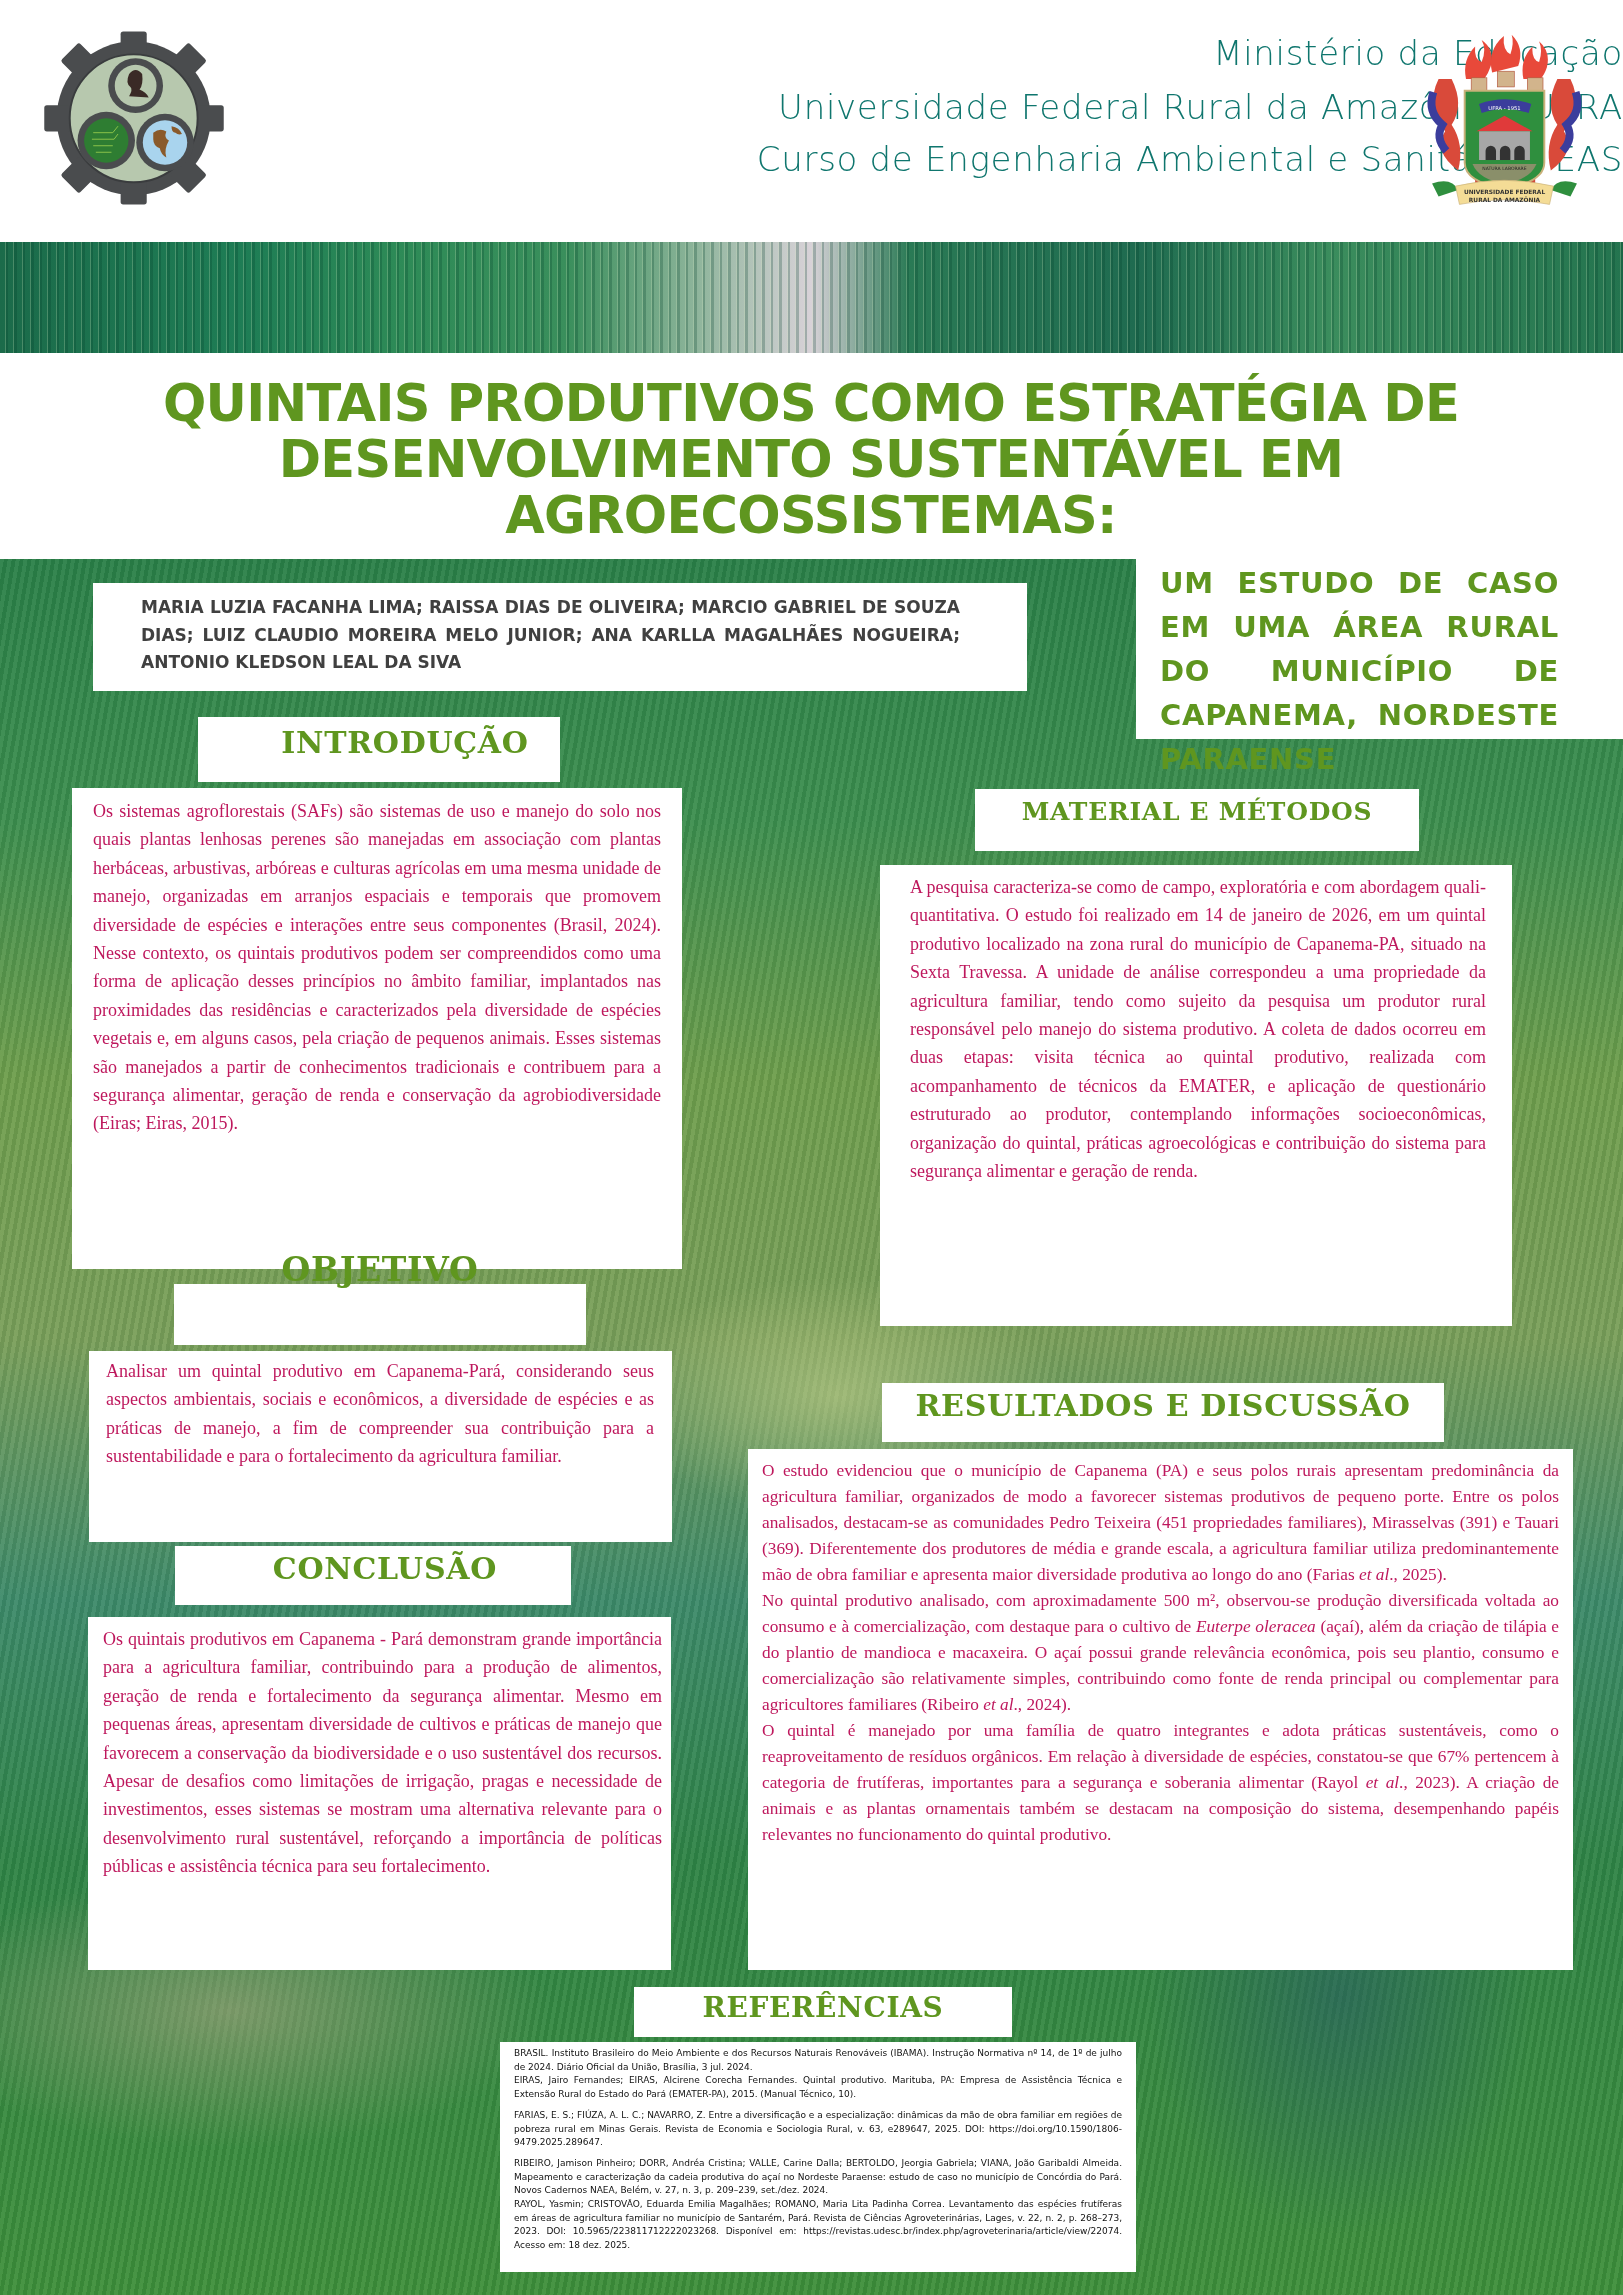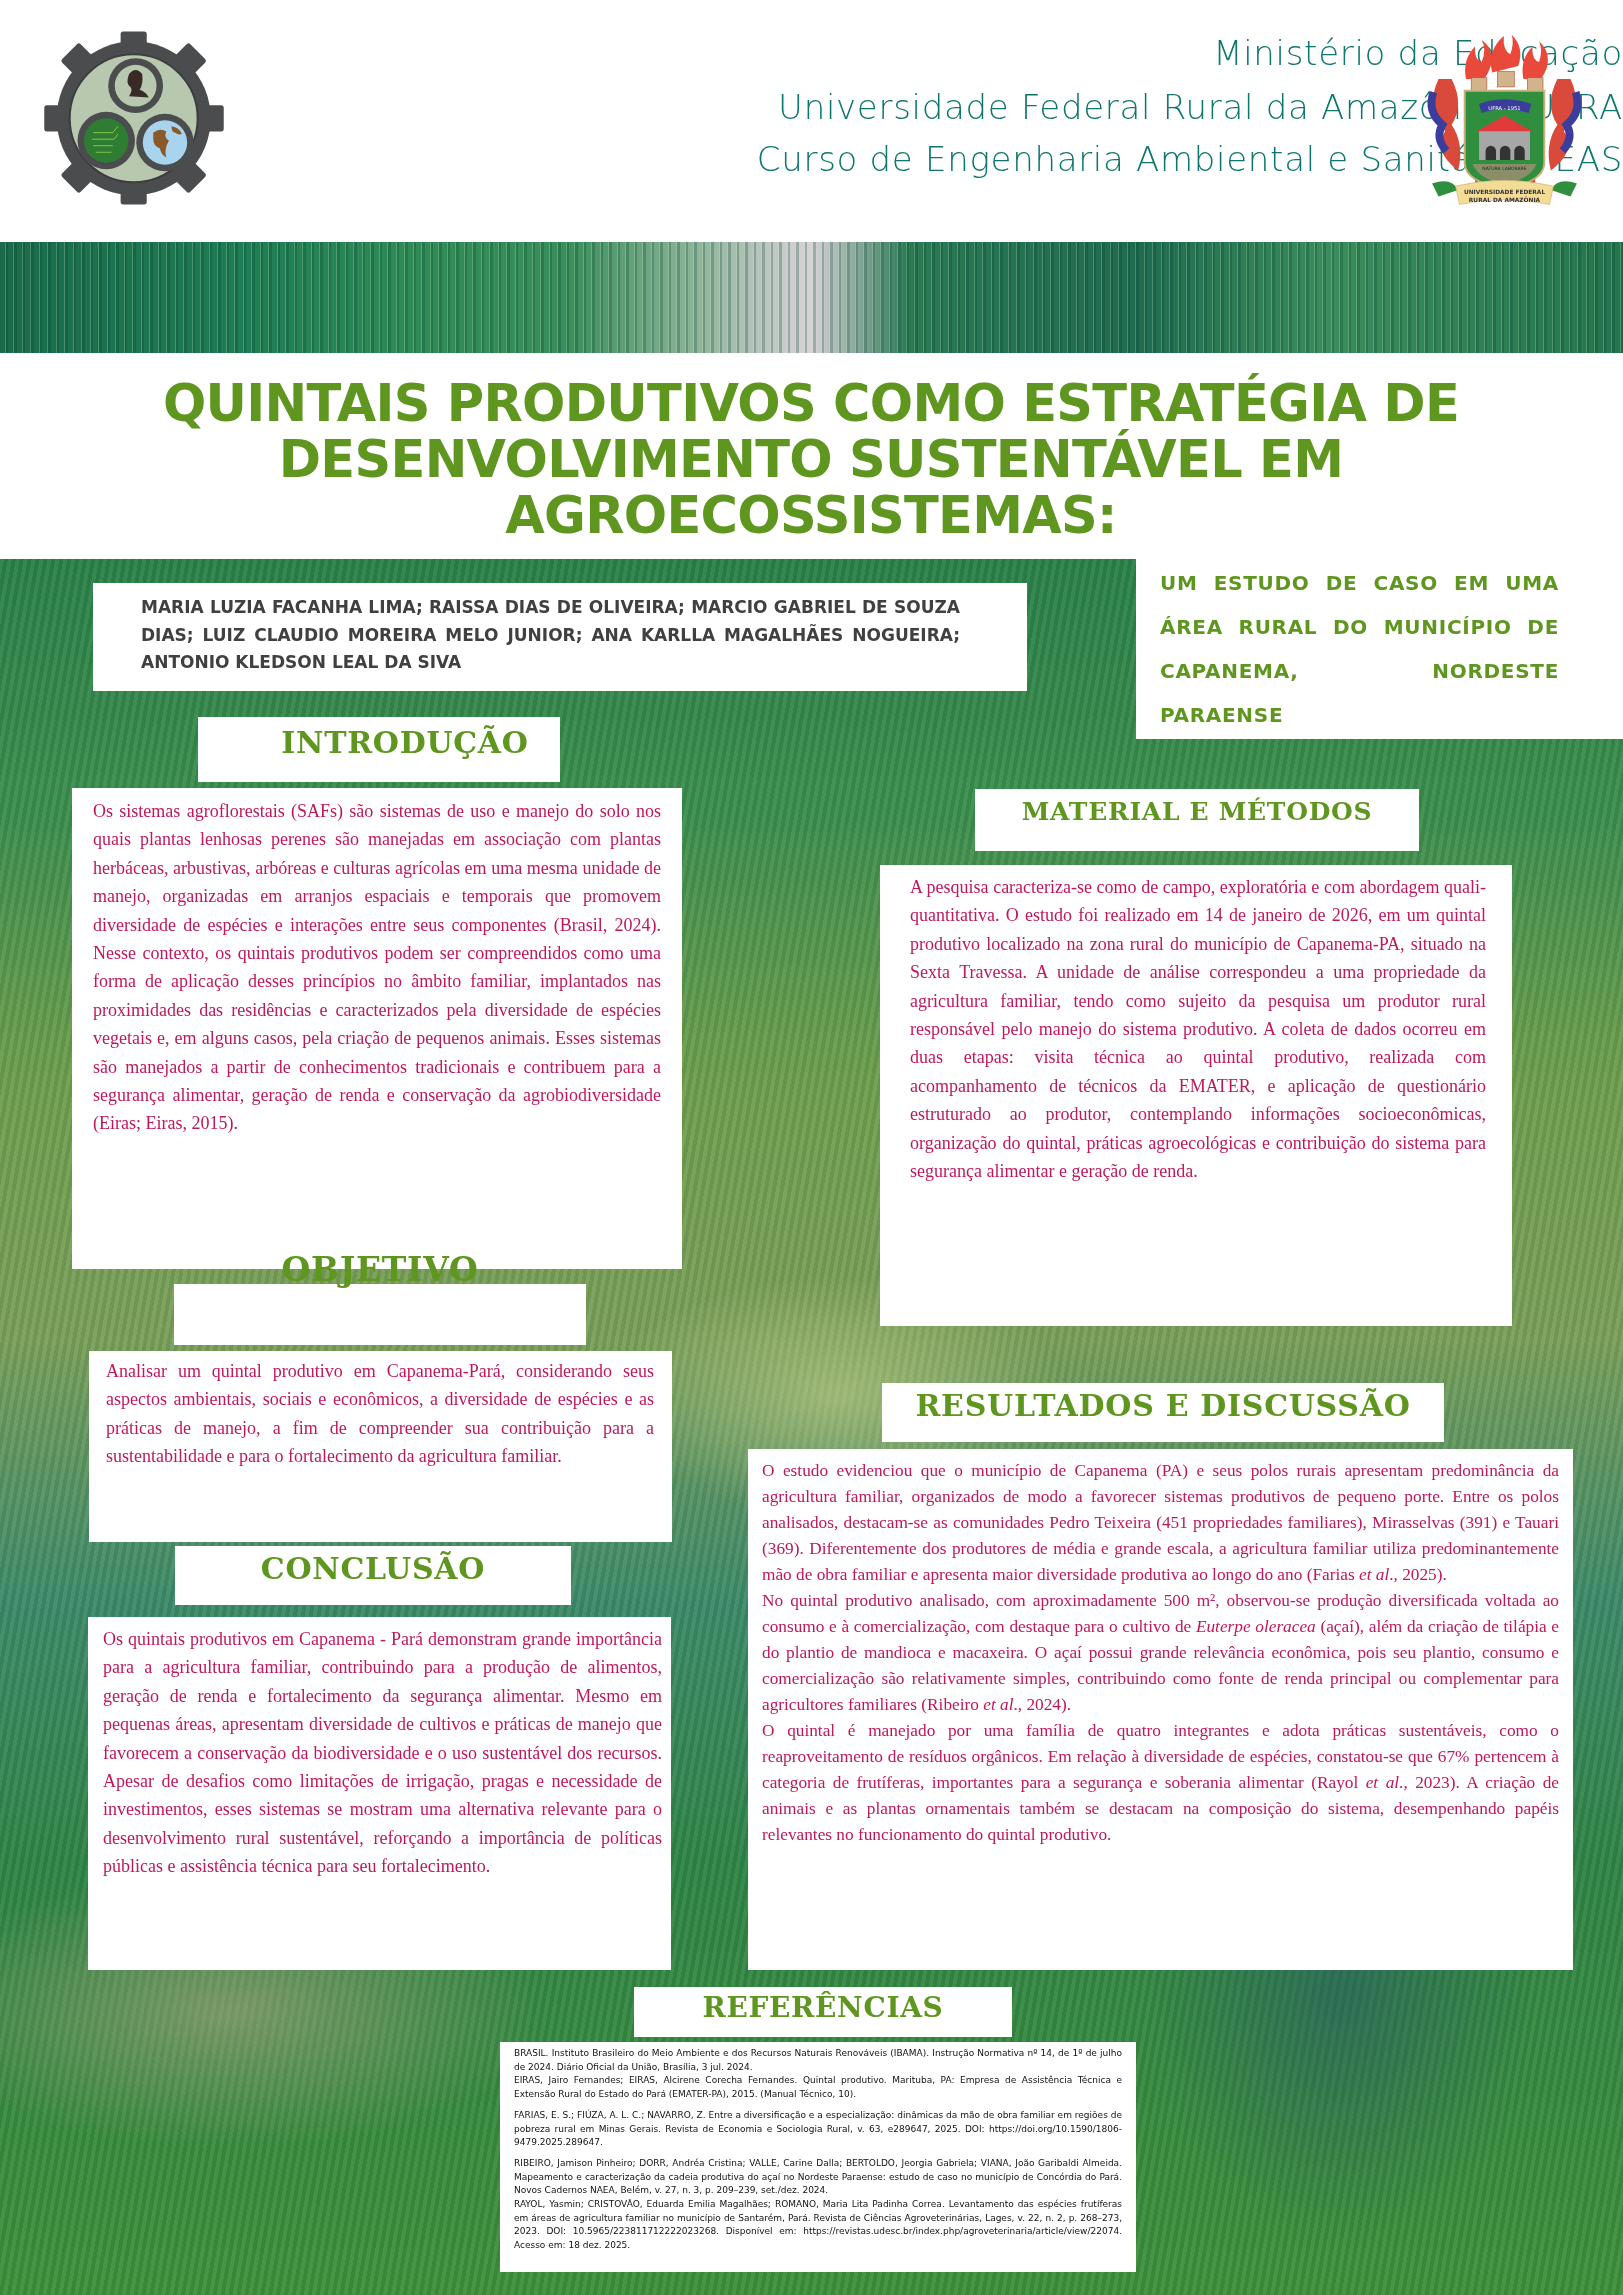--- a/index.html
+++ b/index.html
@@ -61,38 +61,38 @@
     left: 141px; top: 594px; width: 819px;
     font-family: "DejaVu Sans", sans-serif; font-weight: bold; color: #404040;
     font-size: 17px; line-height: 27.5px; text-align: justify; letter-spacing: 0px;
   }
 
   
   .subtitle-box { left: 1136px; top: 559px; width: 487px; height: 180px; }
   .subtitle {
     left: 1160px; top: 561px; width: 399px;
     font-family: "DejaVu Sans", sans-serif; font-weight: bold; color: #5f961f;
-    font-size: 20px; line-height: 44px; text-align: justify; letter-spacing: 0.7px;
+    font-size: 29px; line-height: 44px; text-align: justify; letter-spacing: 0.7px;
   }
 
   
   .intro-head-box { left: 198px; top: 717px; width: 362px; height: 65px; }
   .intro-head { left: 198px; top: 725px; width: 362px; font-size: 30px; margin-left: 26px; }
   .intro-box { left: 72px; top: 788px; width: 610px; height: 481px; }
   .intro-text { left: 93px; top: 797px; width: 568px; }
 
   
   .obj-head-box { left: 174px; top: 1284px; width: 412px; height: 61px; }
   .obj-head { left: 174px; top: 1250px; width: 412px; font-size: 33px; }
   .obj-box { left: 89px; top: 1351px; width: 583px; height: 191px; }
   .obj-text { left: 106px; top: 1357px; width: 548px; }
 
   
   .conc-head-box { left: 175px; top: 1546px; width: 396px; height: 59px; }
-  .conc-head { left: 175px; top: 1551px; width: 396px; font-size: 30px; }
+  .conc-head { left: 175px; top: 1551px; width: 396px; font-size: 30px; padding-left: 12px; }
   .conc-box { left: 88px; top: 1617px; width: 583px; height: 353px; }
   .conc-text { left: 103px; top: 1625px; width: 559px; }
 
   
   .mm-head-box { left: 975px; top: 789px; width: 444px; height: 62px; }
   .mm-head { left: 975px; top: 797px; width: 444px; font-size: 25px; }
   .mm-box { left: 880px; top: 865px; width: 632px; height: 461px; }
   .mm-text { left: 910px; top: 873px; width: 576px; }
 
   

